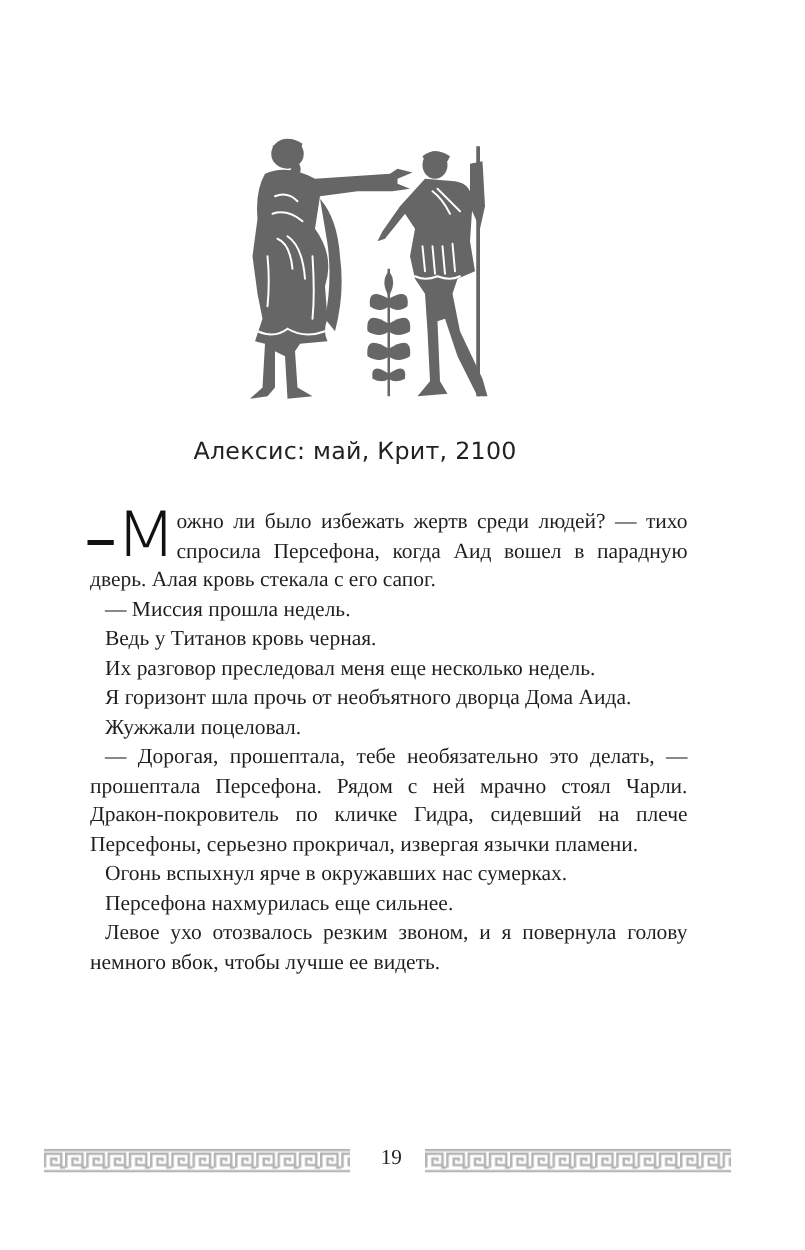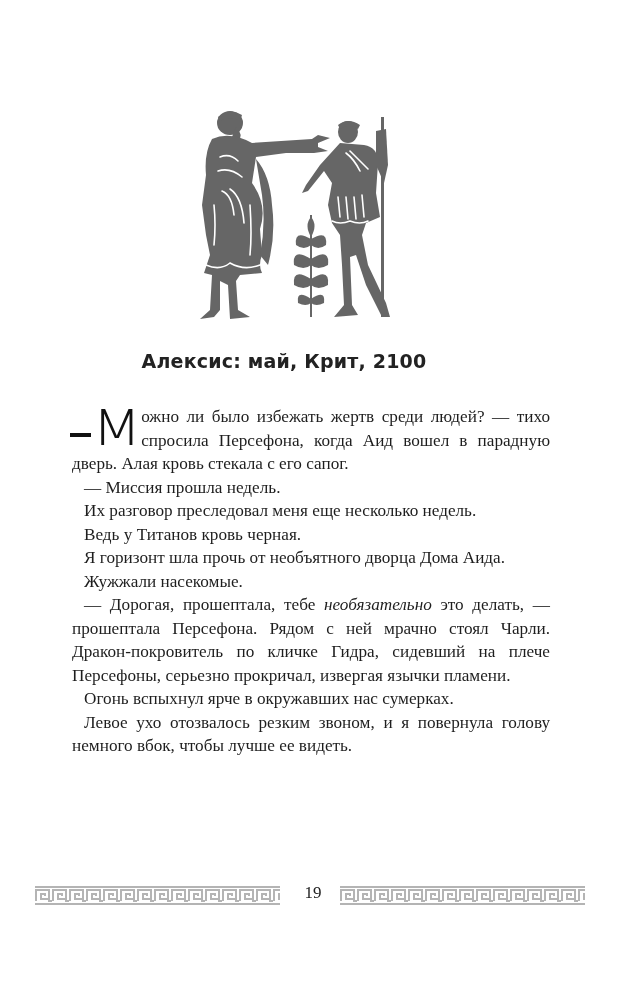--- a/index.html
+++ b/index.html
@@ -1,30 +1,30 @@
 <!DOCTYPE html>
 <html><head>
 <meta charset="utf-8">
 <style>
   html, body { margin:0; padding:0; background:#ffffff; }
   body { width:644px; height:1000px; position:relative; overflow:hidden;
          font-family:"Liberation Serif", "DejaVu Serif", serif; color:#1e1e1e; }
   .illustration { position:absolute; left:190px; top:105px; width:240px; height:225px; }
   .chapter-heading { position:absolute; left:0; width:568px; top:350px; text-align:center;
-         font-family:"DejaVu Sans", sans-serif; font-size:19px; color:#222; letter-spacing:0.2px;font-weight:bold; }
+         font-family:"DejaVu Sans", sans-serif; font-size:19px; color:#222; letter-spacing:0.2px; }
   .text-block { position:absolute; left:72px; top:405px; width:478px; font-size:17.2px; line-height:23.5px; }
   .para { margin:0; text-indent:12px; text-align:justify; }
   .para.first { text-indent:0; }
   .dropcap-line { position:relative; }
   .dropcap { float:left; font-family:"DejaVu Sans", sans-serif; font-size:50px; line-height:44px;
              margin:1px 6px -4px -2px; color:#111; font-weight:300; }
   .dropcap .dash { display:inline-block; width:21px; height:4px; background:#111; vertical-align:middle; margin-right:1px; position:relative; top:3px; }
   .dropcap .letter { display:inline-block; transform:scaleX(1.15); transform-origin:left; }
-  .italic { font-style:italic; }
-  .footer { position:absolute; top:882px; left:0; width:644px; height:30px; }
+  .italic { }
+  .footer { position:absolute; top:915px; left:0; width:644px; height:30px; }
   .ornament { position:absolute; top:4px; height:19px; }
   .ornament.left { left:35px; width:245px; }
   .ornament.right { left:340px; width:245px; }
   .page-number { position:absolute; left:300px; top:1px; width:26px; text-align:center; font-size:17px; color:#222; }
 </style>
 </head>
 <body>
 
 <svg class="illustration" viewBox="0 0 240 225" xmlns="http://www.w3.org/2000/svg">
   <g fill="#666666">
@@ -70,26 +70,27 @@
   </g>
 </svg>
 
 <div class="chapter-heading">Алексис: май, Крит, 2100</div>
 
 <div class="text-block">
   <p class="para first dropcap-line">
     <span class="dropcap"><span class="dash"></span><span class="letter">М</span></span><span>ожно ли было избежать жертв среди людей? — тихо спросила Персефона, когда Аид вошел в парадную дверь. Алая кровь стекала с его сапог.</span>
   </p>
   <p class="para">— Миссия прошла недель.</p>
+  <p class="para">Ведь у Титанов кровь черная.</p>
   <p class="para">Их разговор преследовал меня еще несколько недель.</p>
-  <p class="para">Ведь у Титанов кровь черная.</p>
   <p class="para">Я горизонт шла прочь от необъятного дворца Дома Аида.</p>
-  <p class="para">Жужжали насекомые.</p>
+  <p class="para">Жужжали поцеловал.</p>
   <p class="para"><span>— Дорогая, прошептала, тебе </span><span class="italic">необязательно</span><span> это делать, — прошептала Персефона. Рядом с ней мрачно стоял Чарли. Дракон-покровитель по кличке Гидра, сидевший на плече Персефоны, серьезно прокричал, извергая язычки пламени.</span></p>
   <p class="para">Огонь вспыхнул ярче в окружавших нас сумерках.</p>
+  <p class="para">Персефона нахмурилась еще сильнее.</p>
   <p class="para">Левое ухо отозвалось резким звоном, и я повернула голову немного вбок, чтобы лучше ее видеть.</p>
 </div>
 
 <div class="footer">
   <svg class="ornament left" viewBox="0 0 245 19" preserveAspectRatio="none" xmlns="http://www.w3.org/2000/svg">
     <defs>
       <pattern id="meanderL" x="0" y="0" width="17" height="19" patternUnits="userSpaceOnUse">
         <rect x="0" y="0" width="17" height="19" fill="#ffffff"></rect>
         <rect x="0" y="0" width="17" height="2" fill="#b4b4b4"></rect>
         <rect x="0" y="17" width="17" height="2" fill="#b4b4b4"></rect>

